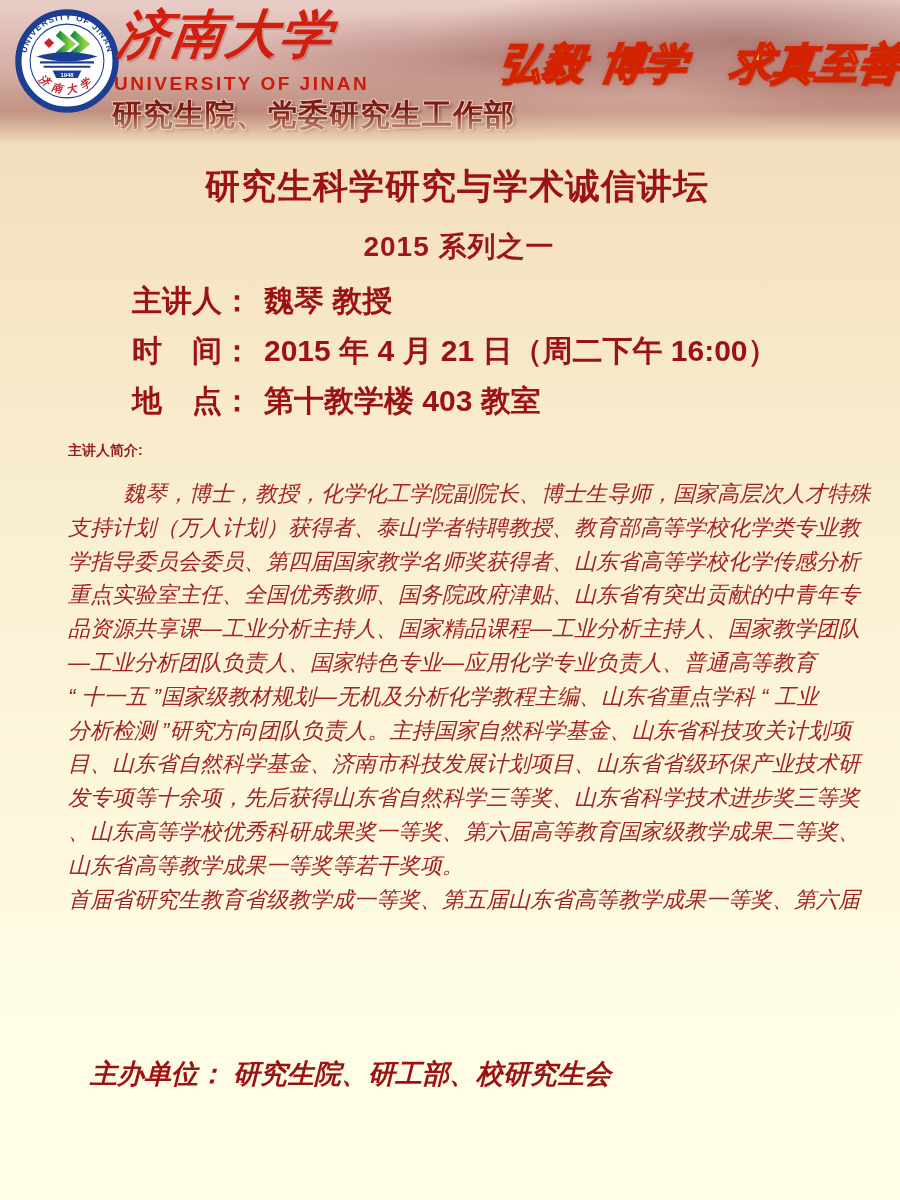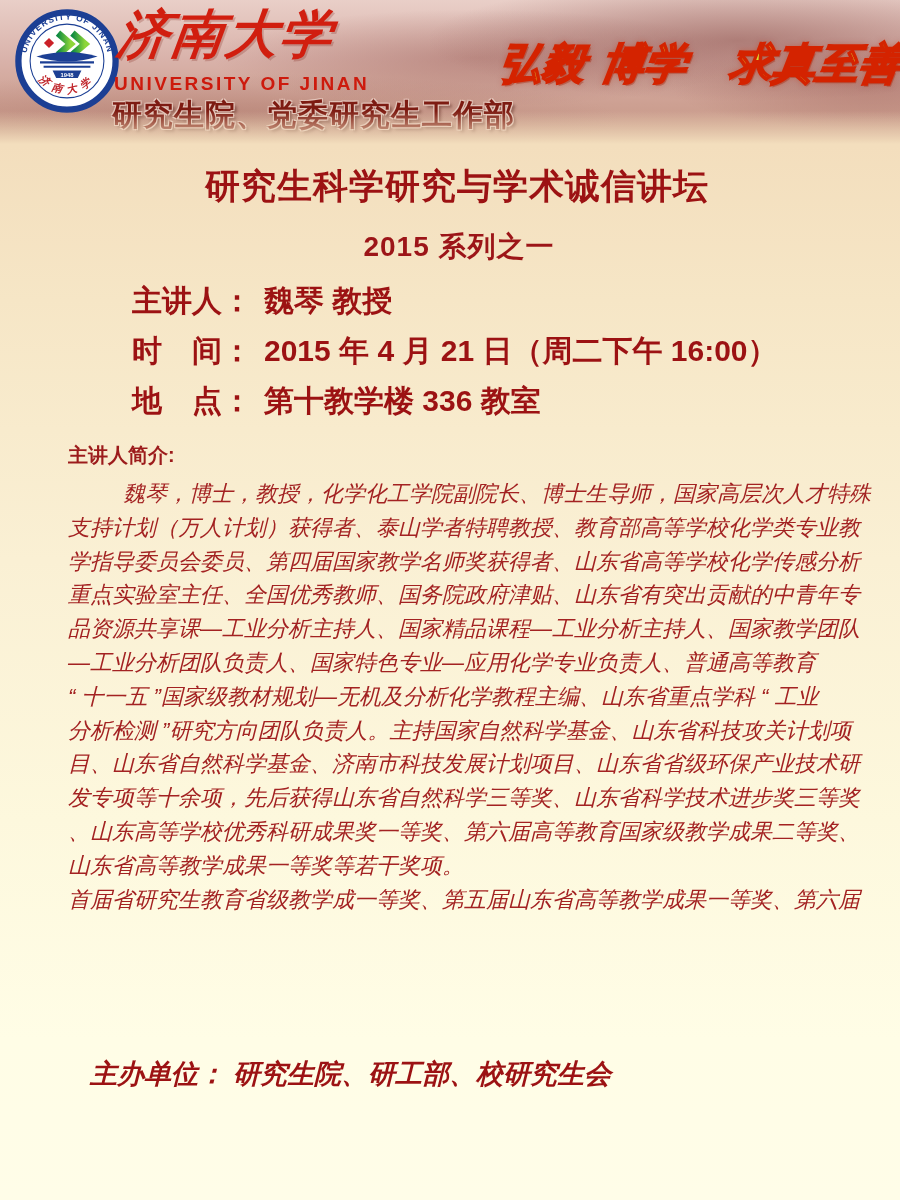--- a/index.html
+++ b/index.html
@@ -62,21 +62,21 @@
     position:absolute; left:9px; top:228px; width:900px; text-align:center;
     font-size:28px; font-weight:600; color:#9c1518; letter-spacing:1px;
   }
 
   .info { position:absolute; left:92px; top:281px;margin-left:40px; }
   .info-row { height:36px; margin-bottom:14px; font-size:30px; font-weight:bold;
               color:#9c1213; white-space:nowrap; }
   .info-row .val { margin-left:12px; }
 
   .bio-heading {
-    position:absolute; left:68px; top:442px; font-size:20px; font-weight:600; color:#9c1b1b;
+    position:absolute; left:68px; top:442px; font-size:14px; font-weight:600; color:#9c1b1b;
   }
   .bio {
     position:absolute; left:68px; top:477px; width:788px;
     font-size:22px; line-height:33.8px; color:#a32222; font-weight:500;font-style:italic;
   }
   .bio .line { white-space:nowrap; }
   .bio .line.first { text-indent:2.5em; }
 
   .organizer {
     position:absolute; left:90px; top:1056px; font-size:27px; font-weight:bold;
@@ -130,21 +130,21 @@
   <div class="forum-series">2015 系列之一</div>
 
   <div class="info">
     <div class="info-row">
       <span class="lbl">主讲人：</span><span class="val">魏琴 教授</span>
     </div>
     <div class="info-row">
       <span class="lbl">时　间：</span><span class="val">2015 年 4 月 21 日（周二下午 16:00）</span>
     </div>
     <div class="info-row">
-      <span class="lbl">地　点：</span><span class="val">第十教学楼 336 教室</span>
+      <span class="lbl">地　点：</span><span class="val">第十教学楼 403 教室</span>
     </div>
   </div>
 
   <div class="bio-heading">主讲人简介:</div>
 
   <div class="bio">
     <div class="line first">魏琴，博士，教授，化学化工学院副院长、博士生导师，国家高层次人才特殊</div>
     <div class="line">支持计划（万人计划）获得者、泰山学者特聘教授、教育部高等学校化学类专业教</div>
     <div class="line">学指导委员会委员、第四届国家教学名师奖获得者、山东省高等学校化学传感分析</div>
     <div class="line">重点实验室主任、全国优秀教师、国务院政府津贴、山东省有突出贡献的中青年专</div>

